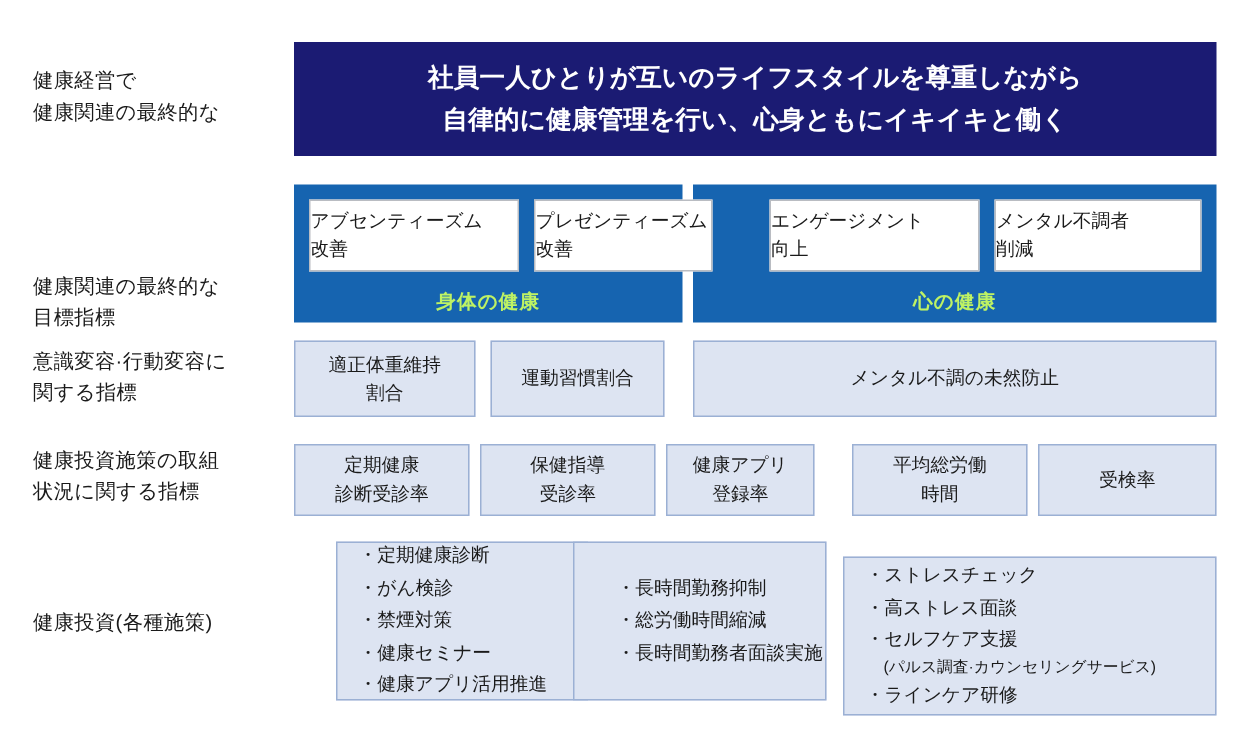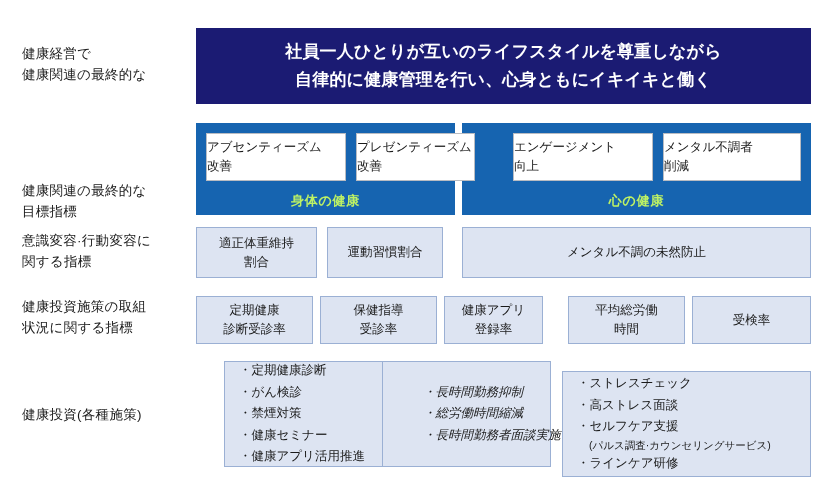--- a/index.html
+++ b/index.html
@@ -220,21 +220,21 @@
   </div>
 
   <div class="list-box" style="left:196px; width:168px;margin-left:28px;">
     <div class="li">・定期健康診断</div>
     <div class="li">・がん検診</div>
     <div class="li">・禁煙対策</div>
     <div class="li">・健康セミナー</div>
     <div class="li">・健康アプリ活用推進</div>
   </div>
 
-  <div class="list-box" style="left:382px; width:169px; padding-left:40px;font-style:italic;">
+  <div class="list-box" style="left:382px; width:169px; padding-left:28px;">
     <div class="li">・長時間勤務抑制</div>
     <div class="li">・総労働時間縮減</div>
     <div class="li">・長時間勤務者面談実施</div>
   </div>
 
   <div class="list-box" style="left:562px; width:249px;margin-top:10px;">
     <div class="li">・ストレスチェック</div>
     <div class="li">・高ストレス面談</div>
     <div class="li">・セルフケア支援</div>
     <div class="li sub">(パルス調査·カウンセリングサービス)</div>

